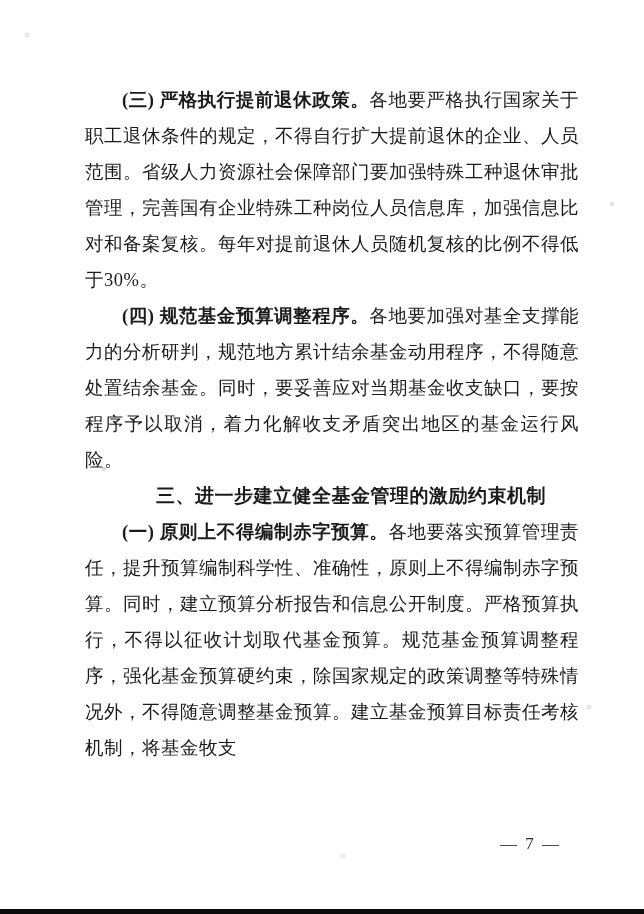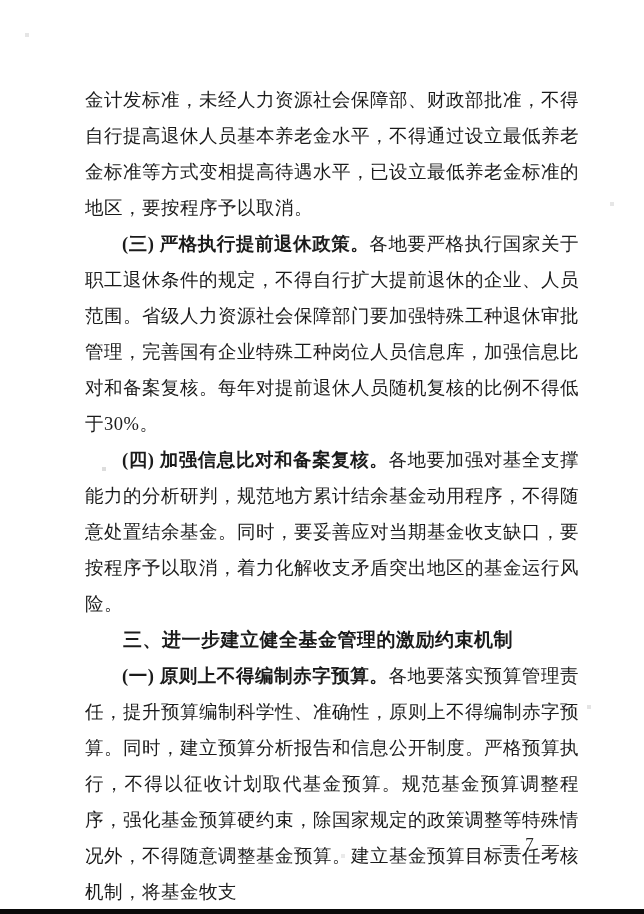--- a/index.html
+++ b/index.html
@@ -39,21 +39,21 @@
     font-family: "Liberation Serif", "DejaVu Serif", serif;
   }
   .section-heading {
     margin: 0;
     text-indent: 2em;
     font-size: 19px;
     line-height: 36px;
     font-weight: bold;
     font-family: "Liberation Sans", "DejaVu Sans", sans-serif;
     letter-spacing: 0.5px;
-    text-align: left;
+    text-align: center;
   }
   .page-number {
     position: absolute;
     top: 834px;
     left: 500px;
     font-size: 17px;
     letter-spacing: 2px;
     color: #2a2a2a;
     font-family: "Liberation Serif", "DejaVu Serif", serif;
   }
@@ -82,25 +82,24 @@
 </style>
 </head>
 <body>
 
 <div class="page">
 
   <div class="scan-noise"></div>
 
   <div class="text-block">
 
-    <p class="para"><span>金计发标准，未经人力资源社会保障部、财政部批准，不得自行提高退休人员基本养老金水平，不得通过设立最低养老金标准等方式变相提高待遇水平，已设立最低养老金标准的地区，要按程序予以取消。</span></p>
 
     <p class="para indented"><span class="lead">(三) 严格执行提前退休政策。</span><span>各地要严格执行国家关于职工退休条件的规定，不得自行扩大提前退休的企业、人员范围。省级人力资源社会保障部门要加强特殊工种退休审批管理，完善国有企业特殊工种岗位人员信息库，加强信息比对和备案复核。每年对提前退休人员随机复核的比例不得低于30%。</span></p>
 
-    <p class="para indented"><span class="lead">(四) 加强信息比对和备案复核。</span><span>各地要加强对基全支撑能力的分析研判，规范地方累计结余基金动用程序，不得随意处置结余基金。同时，要妥善应对当期基金收支缺口，要按程序予以取消，着力化解收支矛盾突出地区的基金运行风险。</span></p>
+    <p class="para indented"><span class="lead">(四) 规范基金预算调整程序。</span><span>各地要加强对基全支撑能力的分析研判，规范地方累计结余基金动用程序，不得随意处置结余基金。同时，要妥善应对当期基金收支缺口，要按程序予以取消，着力化解收支矛盾突出地区的基金运行风险。</span></p>
 
     <h3 class="section-heading">三、进一步建立健全基金管理的激励约束机制</h3>
 
     <p class="para indented"><span class="lead">(一) 原则上不得编制赤字预算。</span><span>各地要落实预算管理责任，提升预算编制科学性、准确性，原则上不得编制赤字预算。同时，建立预算分析报告和信息公开制度。严格预算执行，不得以征收计划取代基金预算。规范基金预算调整程序，强化基金预算硬约束，除国家规定的政策调整等特殊情况外，不得随意调整基金预算。建立基金预算目标责任考核机制，将基金牧支</span></p>
 
   </div>
 
   <div class="page-number">— 7 —</div>
 
   <div class="bottom-strip"></div>

